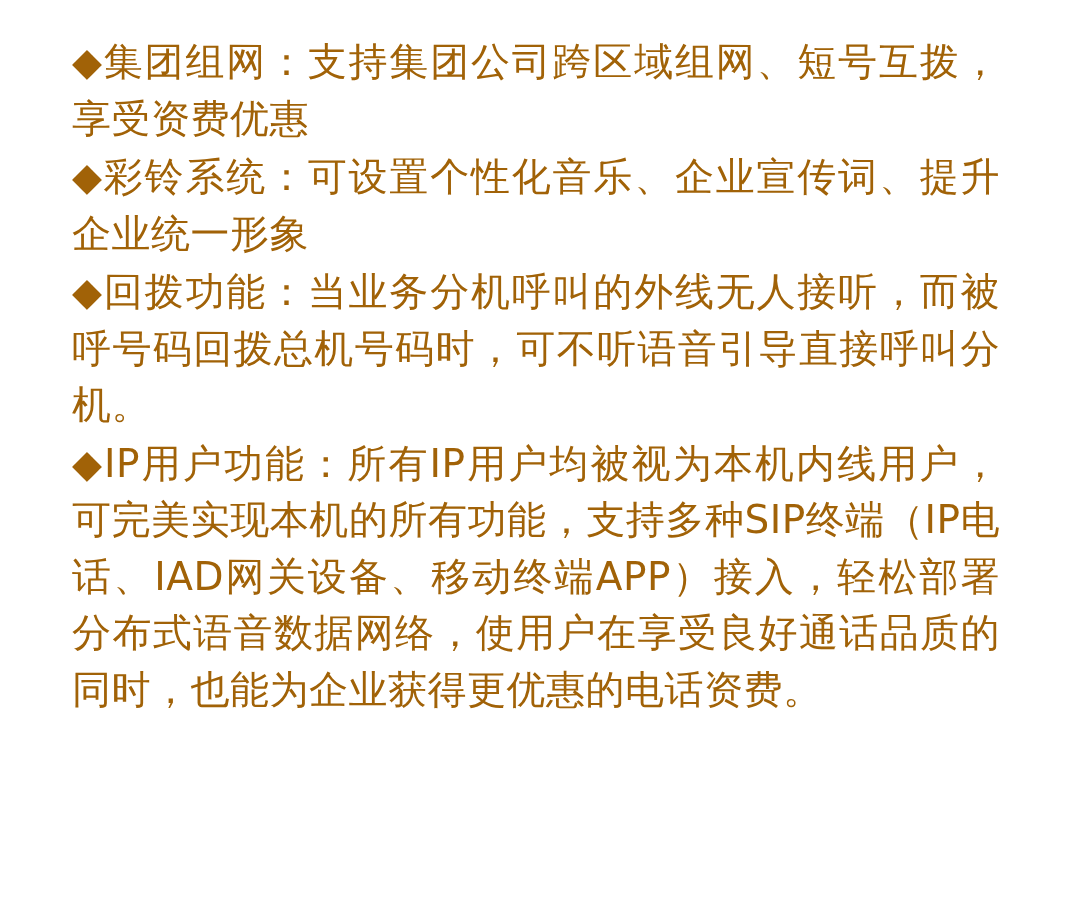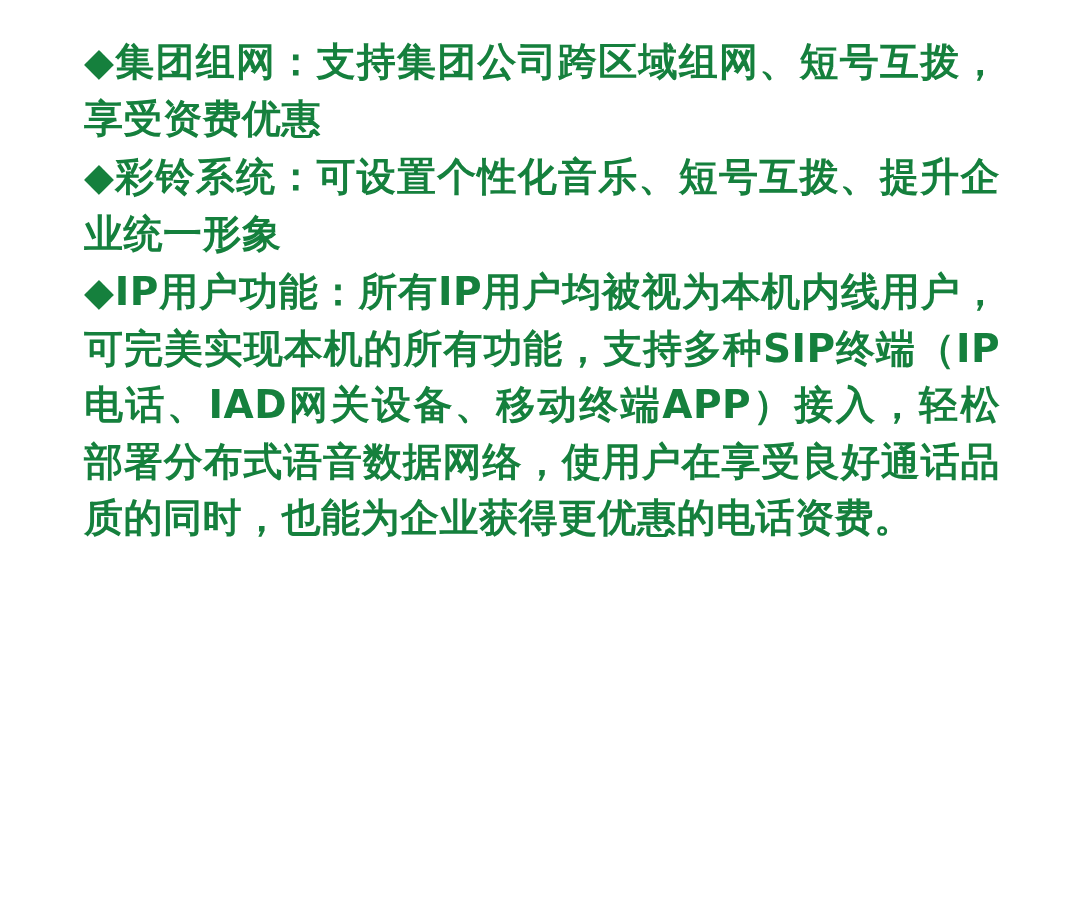--- a/index.html
+++ b/index.html
@@ -16,39 +16,42 @@
   }
   #feature-list {
     box-sizing: border-box;
     padding: 34px 80px 0 72px;
   }
   .feature-item {
     display: block;
     position: relative;
     font-size: 39px;
     line-height: 1.45;
-    font-weight: 700;
-    color: #15803d;
+    font-weight: 400;
+    color: #a16207;
     letter-spacing: 0.5px;
     text-align: justify;
     text-justify: inter-ideograph;
-    margin: 0 0 2px 12px;
+    margin: 0 0 2px 0;
     padding-left: 0;
     text-indent: 0;
   }
   .feature-item .text {
     display: inline;
   }
 </style>
 </head>
 <body>
 
 <main id="feature-list">
   <p class="feature-item">
     <span class="text">◆集团组网：支持集团公司跨区域组网、短号互拨，享受资费优惠</span>
   </p>
   <p class="feature-item">
-    <span class="text">◆彩铃系统：可设置个性化音乐、短号互拨、提升企业统一形象</span>
+    <span class="text">◆彩铃系统：可设置个性化音乐、企业宣传词、提升企业统一形象</span>
+  </p>
+  <p class="feature-item">
+    <span class="text">◆回拨功能：当业务分机呼叫的外线无人接听，而被呼号码回拨总机号码时，可不听语音引导直接呼叫分机。</span>
   </p>
   <p class="feature-item">
     <span class="text">◆IP用户功能：所有IP用户均被视为本机内线用户，可完美实现本机的所有功能，支持多种SIP终端（IP电话、IAD网关设备、移动终端APP）接入，轻松部署分布式语音数据网络，使用户在享受良好通话品质的同时，也能为企业获得更优惠的电话资费。</span>
   </p>
 </main>
 
 </body></html>

